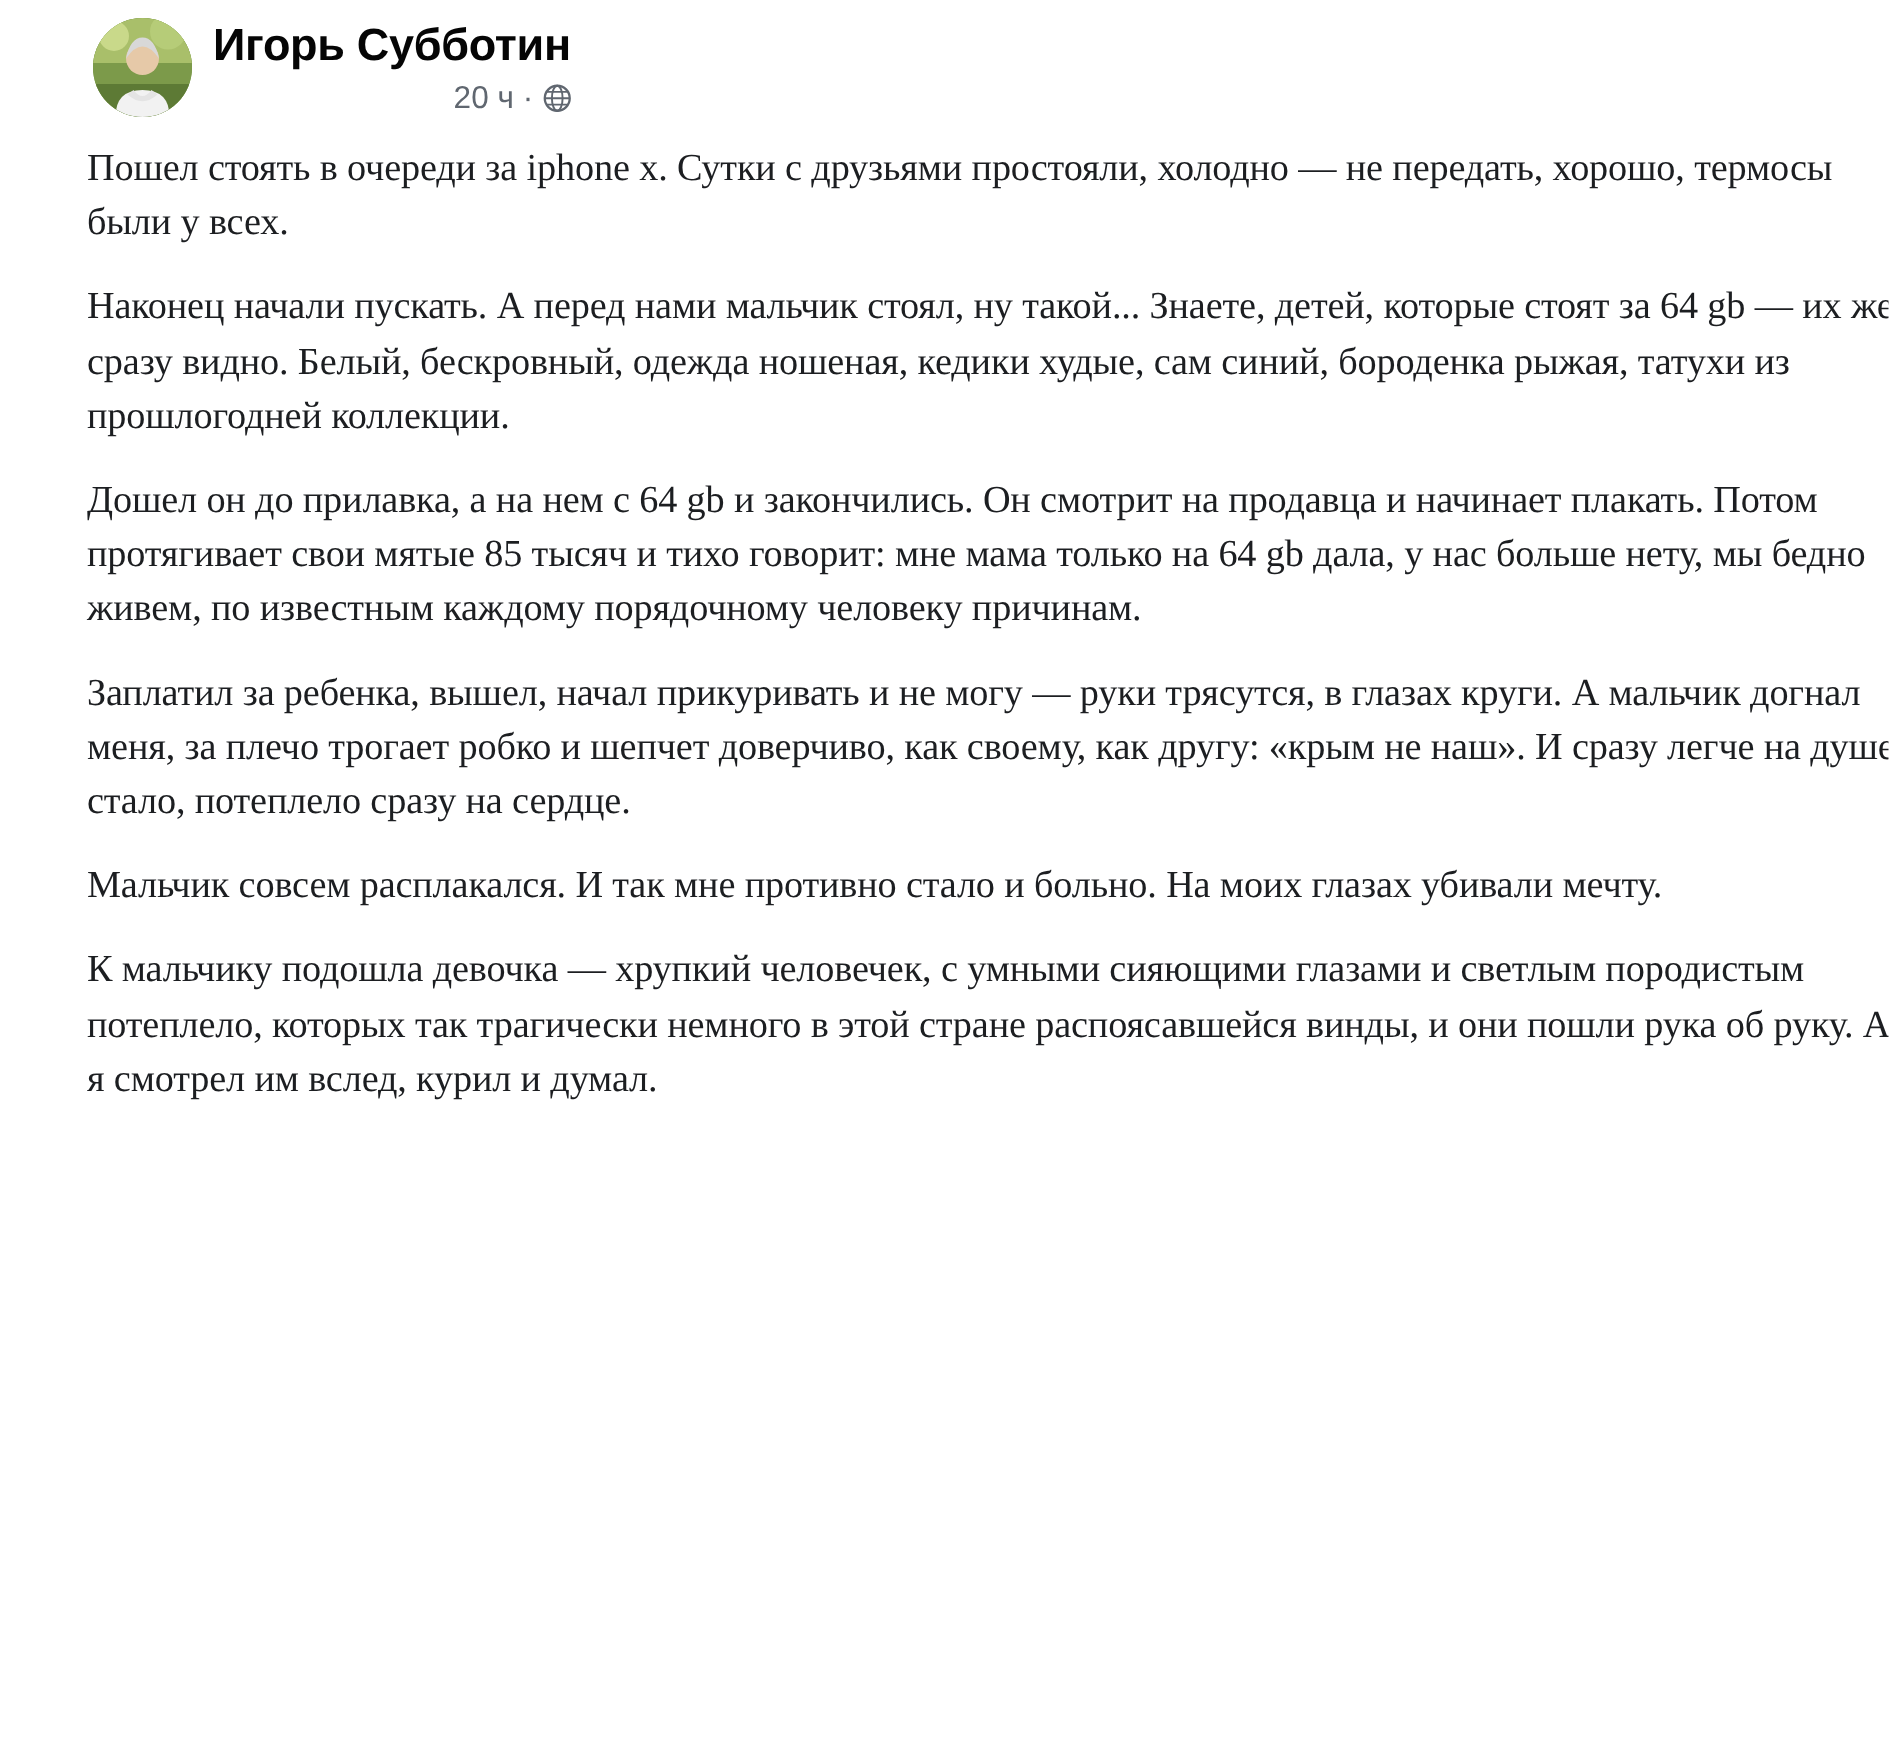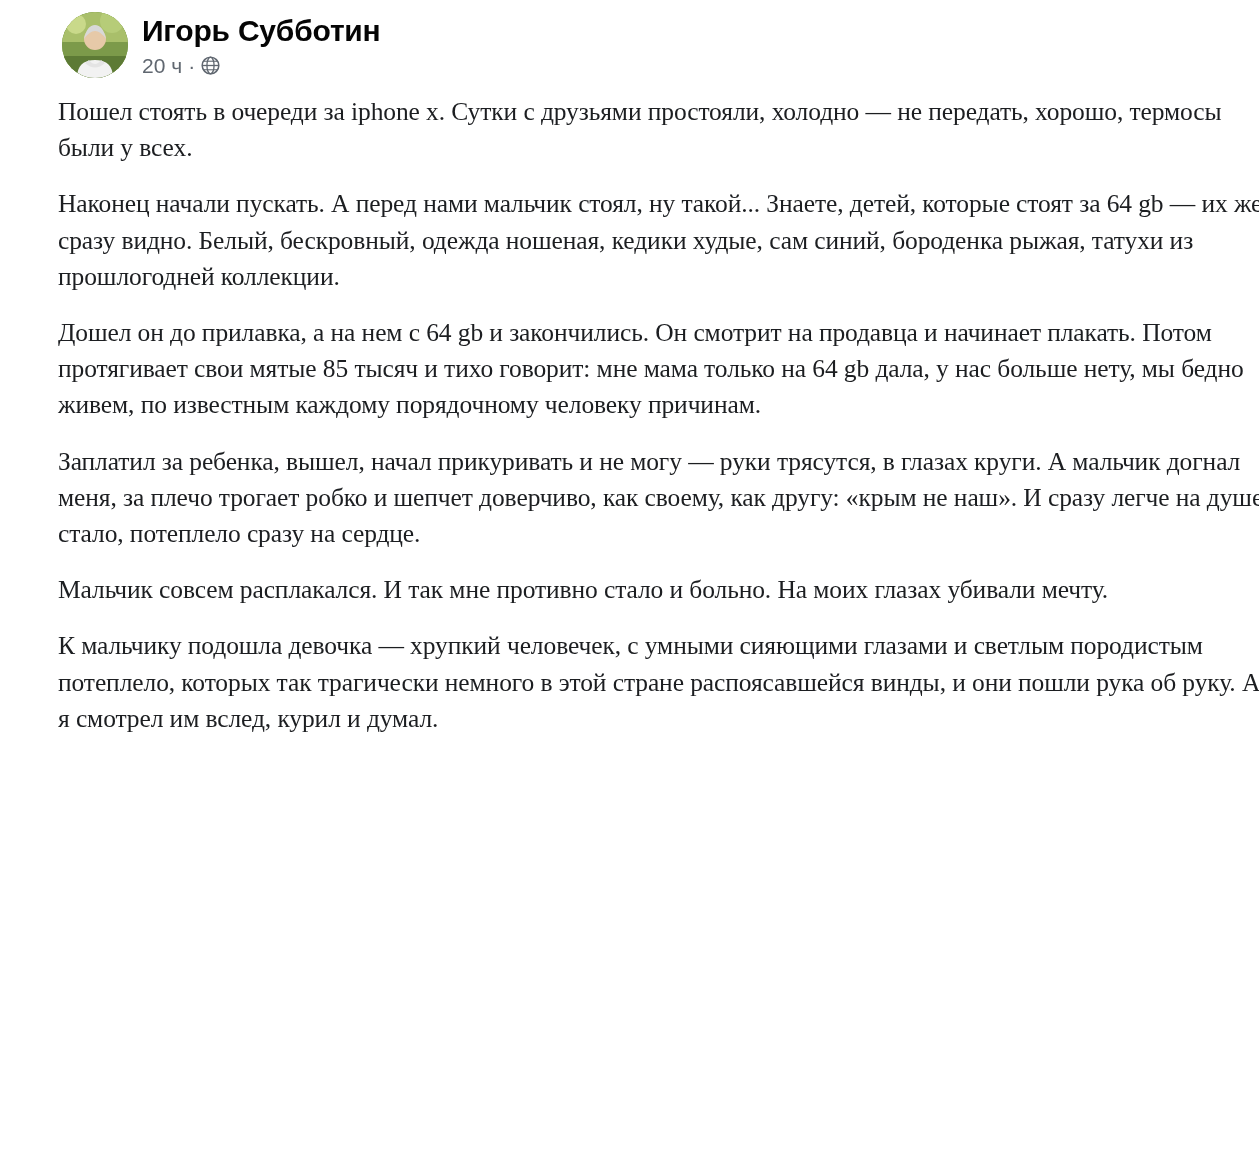--- a/index.html
+++ b/index.html
@@ -48,20 +48,21 @@
     font-weight: bold;
     color: #050505;
     line-height: 1.15;
     letter-spacing: -0.2px;
   }
   .meta-row {
     display: flex;
     align-items: center;
     gap: 6px;
     margin-top: 5px;
+    justify-content: flex-end;
   }
   .timestamp {
     font-size: 21px;
     color: #606770;
     line-height: 1.1;
   }
   .meta-dot {
     font-size: 21px;
     color: #606770;
     line-height: 1.1;

